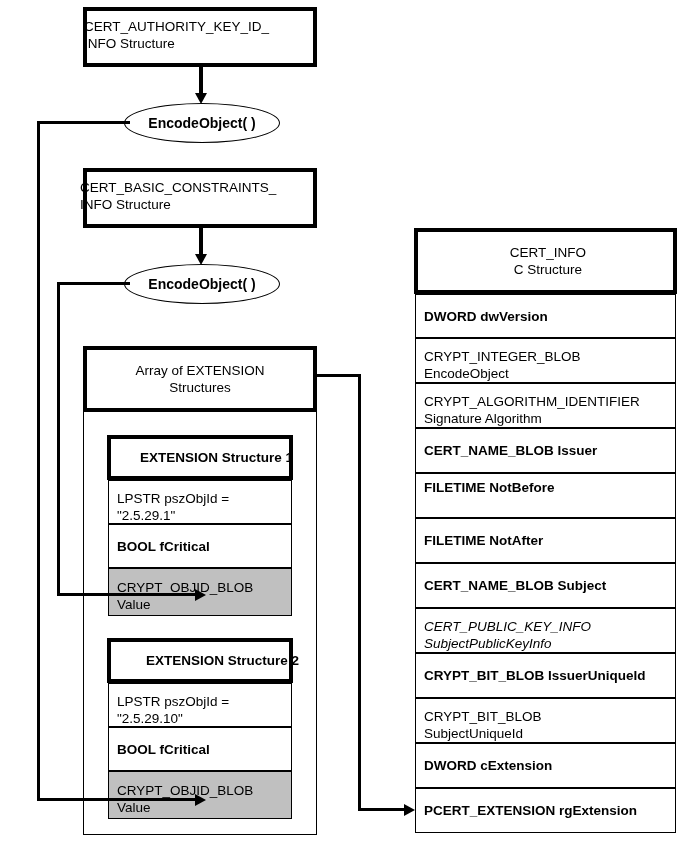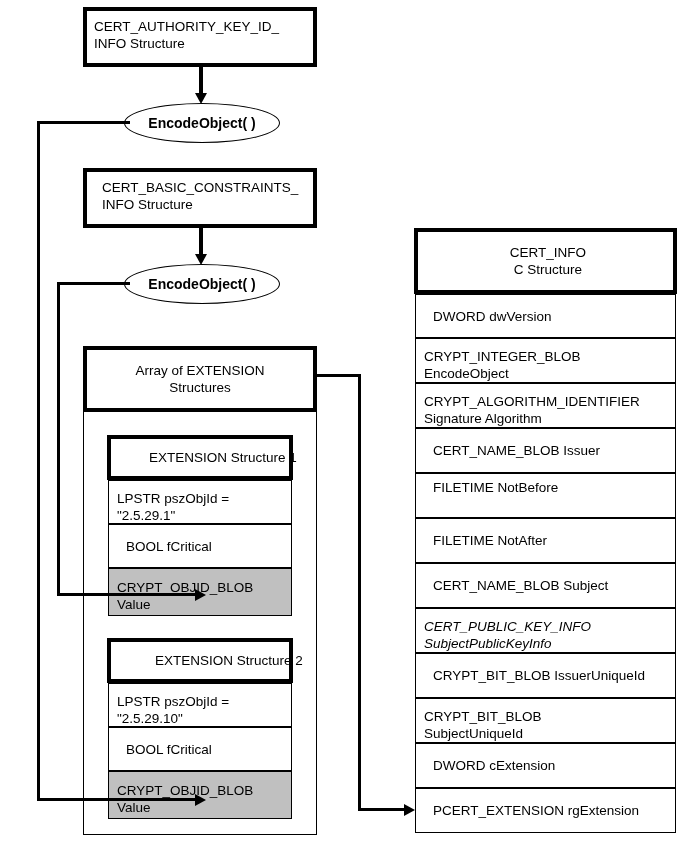--- a/index.html
+++ b/index.html
@@ -48,21 +48,22 @@
     align-items: center;
     justify-content: center;
     text-align: center;
     padding: 0 6px;
   }
   .center-left {
     display: flex;
     align-items: center;
     justify-content: flex-start;
     text-align: right;
-    padding: 0 6px 0 16px;
+    padding: 0 6px 0 7px;
+    font-weight: bold;
   }
   .gray {
     background: #c0c0c0;
   }
 
   
   .ellipse {
     position: absolute;
     box-sizing: border-box;
     border: 1px solid #000000;
@@ -107,30 +108,30 @@
     border-top: none;
     background: transparent;
   }
 </style>
 </head>
 <body>
 
 <div id="stage">
 
   <div class="box box-thick" style="left:83px; top:7px; width:234px; height:60px;"></div>
-  <div class="box-text pad-left" style="left:87px; top:11px; width:254px; height:52px;">CERT_AUTHORITY_KEY_ID_
+  <div class="box-text pad-left" style="left:77px; top:11px; width:254px; height:52px;">CERT_AUTHORITY_KEY_ID_
 INFO Structure</div>
 
   <div class="line line-v" style="left:199px; top:67px; width:4px; height:28px;"></div>
   <div class="arrow-down" style="left:195px; top:93px;"></div>
 
   <div class="ellipse" style="left:124px; top:103px; width:156px; height:40px;">EncodeObject( )</div>
 
   <div class="box box-thick" style="left:83px; top:168px; width:234px; height:60px;"></div>
-  <div class="box-text pad-left" style="left:95px; top:172px; width:226px; height:52px;">CERT_BASIC_CONSTRAINTS_
+  <div class="box-text pad-left" style="left:73px; top:172px; width:226px; height:52px;">CERT_BASIC_CONSTRAINTS_
 INFO Structure</div>
 
   <div class="line line-v" style="left:199px; top:228px; width:4px; height:28px;"></div>
   <div class="arrow-down" style="left:195px; top:254px;"></div>
 
   <div class="ellipse" style="left:124px; top:264px; width:156px; height:40px;">EncodeObject( )</div>
 
   <div class="box box-thick" style="left:83px; top:346px; width:234px; height:66px;"></div>
   <div class="box-text center-v" style="left:87px; top:350px; width:226px; height:58px;">Array of EXTENSION
 Structures</div>

